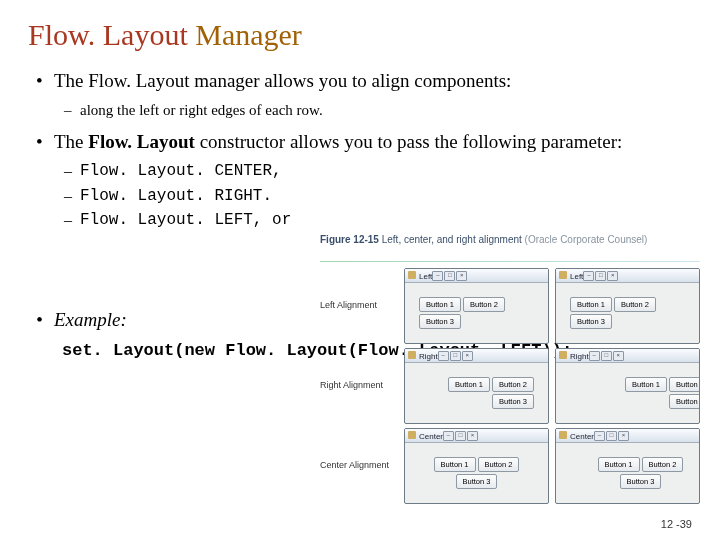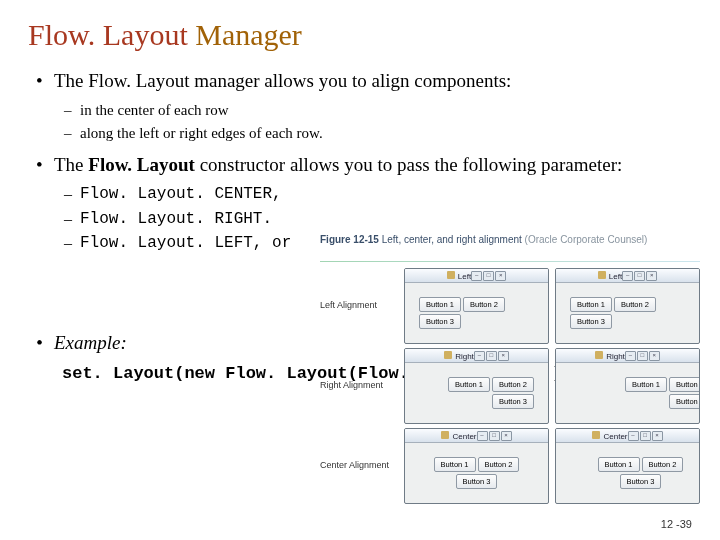--- a/index.html
+++ b/index.html
@@ -100,24 +100,24 @@
   .win {
     flex:1;
     border:1px solid #6f7b86;
     background:#eef0f0;
     border-radius:2px;
     overflow:hidden;
   }
   .win-title {
     display:flex;
     align-items:center;
-    justify-content:center;
+    justify-content:flex-start;
     background:linear-gradient(#fafcff,#d9e2ec);
     border-bottom:1px solid #a6b0bb;
-    padding:1px 13px;
+    padding:1px 3px;
     height:11px;
   }
   .win-title .cap { font-size:8px; color:#223; }
   .win-title .ctrls { display:flex; gap:1px; }
   .ctrl { width:9px; height:8px; background:#e6ecf2; border:1px solid #8a96a3; border-radius:1px; font-size:6px; line-height:6px; text-align:center; color:#445; }
   .java-icon { width:8px; height:8px; background:#d0b060; border-radius:1px; margin-right:3px; display:inline-block; }
   .win-body { padding:13px; min-height:28px; display:flex; flex-wrap:wrap; }
   .btn { border:1px solid #8f99a4; background:linear-gradient(#fdfdfd,#e6eaee); border-radius:2px; font-size:7.5px; padding:2px 6px; margin:1px; }
   .body-left { justify-content:flex-start; }
   .body-right { justify-content:flex-end; }
@@ -130,21 +130,20 @@
 
 <div class="slide">
   <h1 class="title">
     <span class="mono">Flow. Layout</span><span class="rest"> Manager</span>
   </h1>
 
   <ul class="lvl1">
     <li>
       <span>The </span><span class="mono">Flow. Layout</span><span> manager allows you to align components:</span>
       <ul class="lvl2">
-        <li>in the center of each row</li>
         <li>along the left or right edges of each row.</li>
       </ul>
     </li>
     <li>
       <span>The </span><span class="mono" style="font-weight:bold">Flow. Layout</span><span> constructor allows you to pass the following parameter:</span>
       <ul class="lvl2 mono-items">
         <li>Flow. Layout. CENTER,</li>
         <li>Flow. Layout. RIGHT.</li>
         <li>Flow. Layout. LEFT, or</li>
       </ul>

